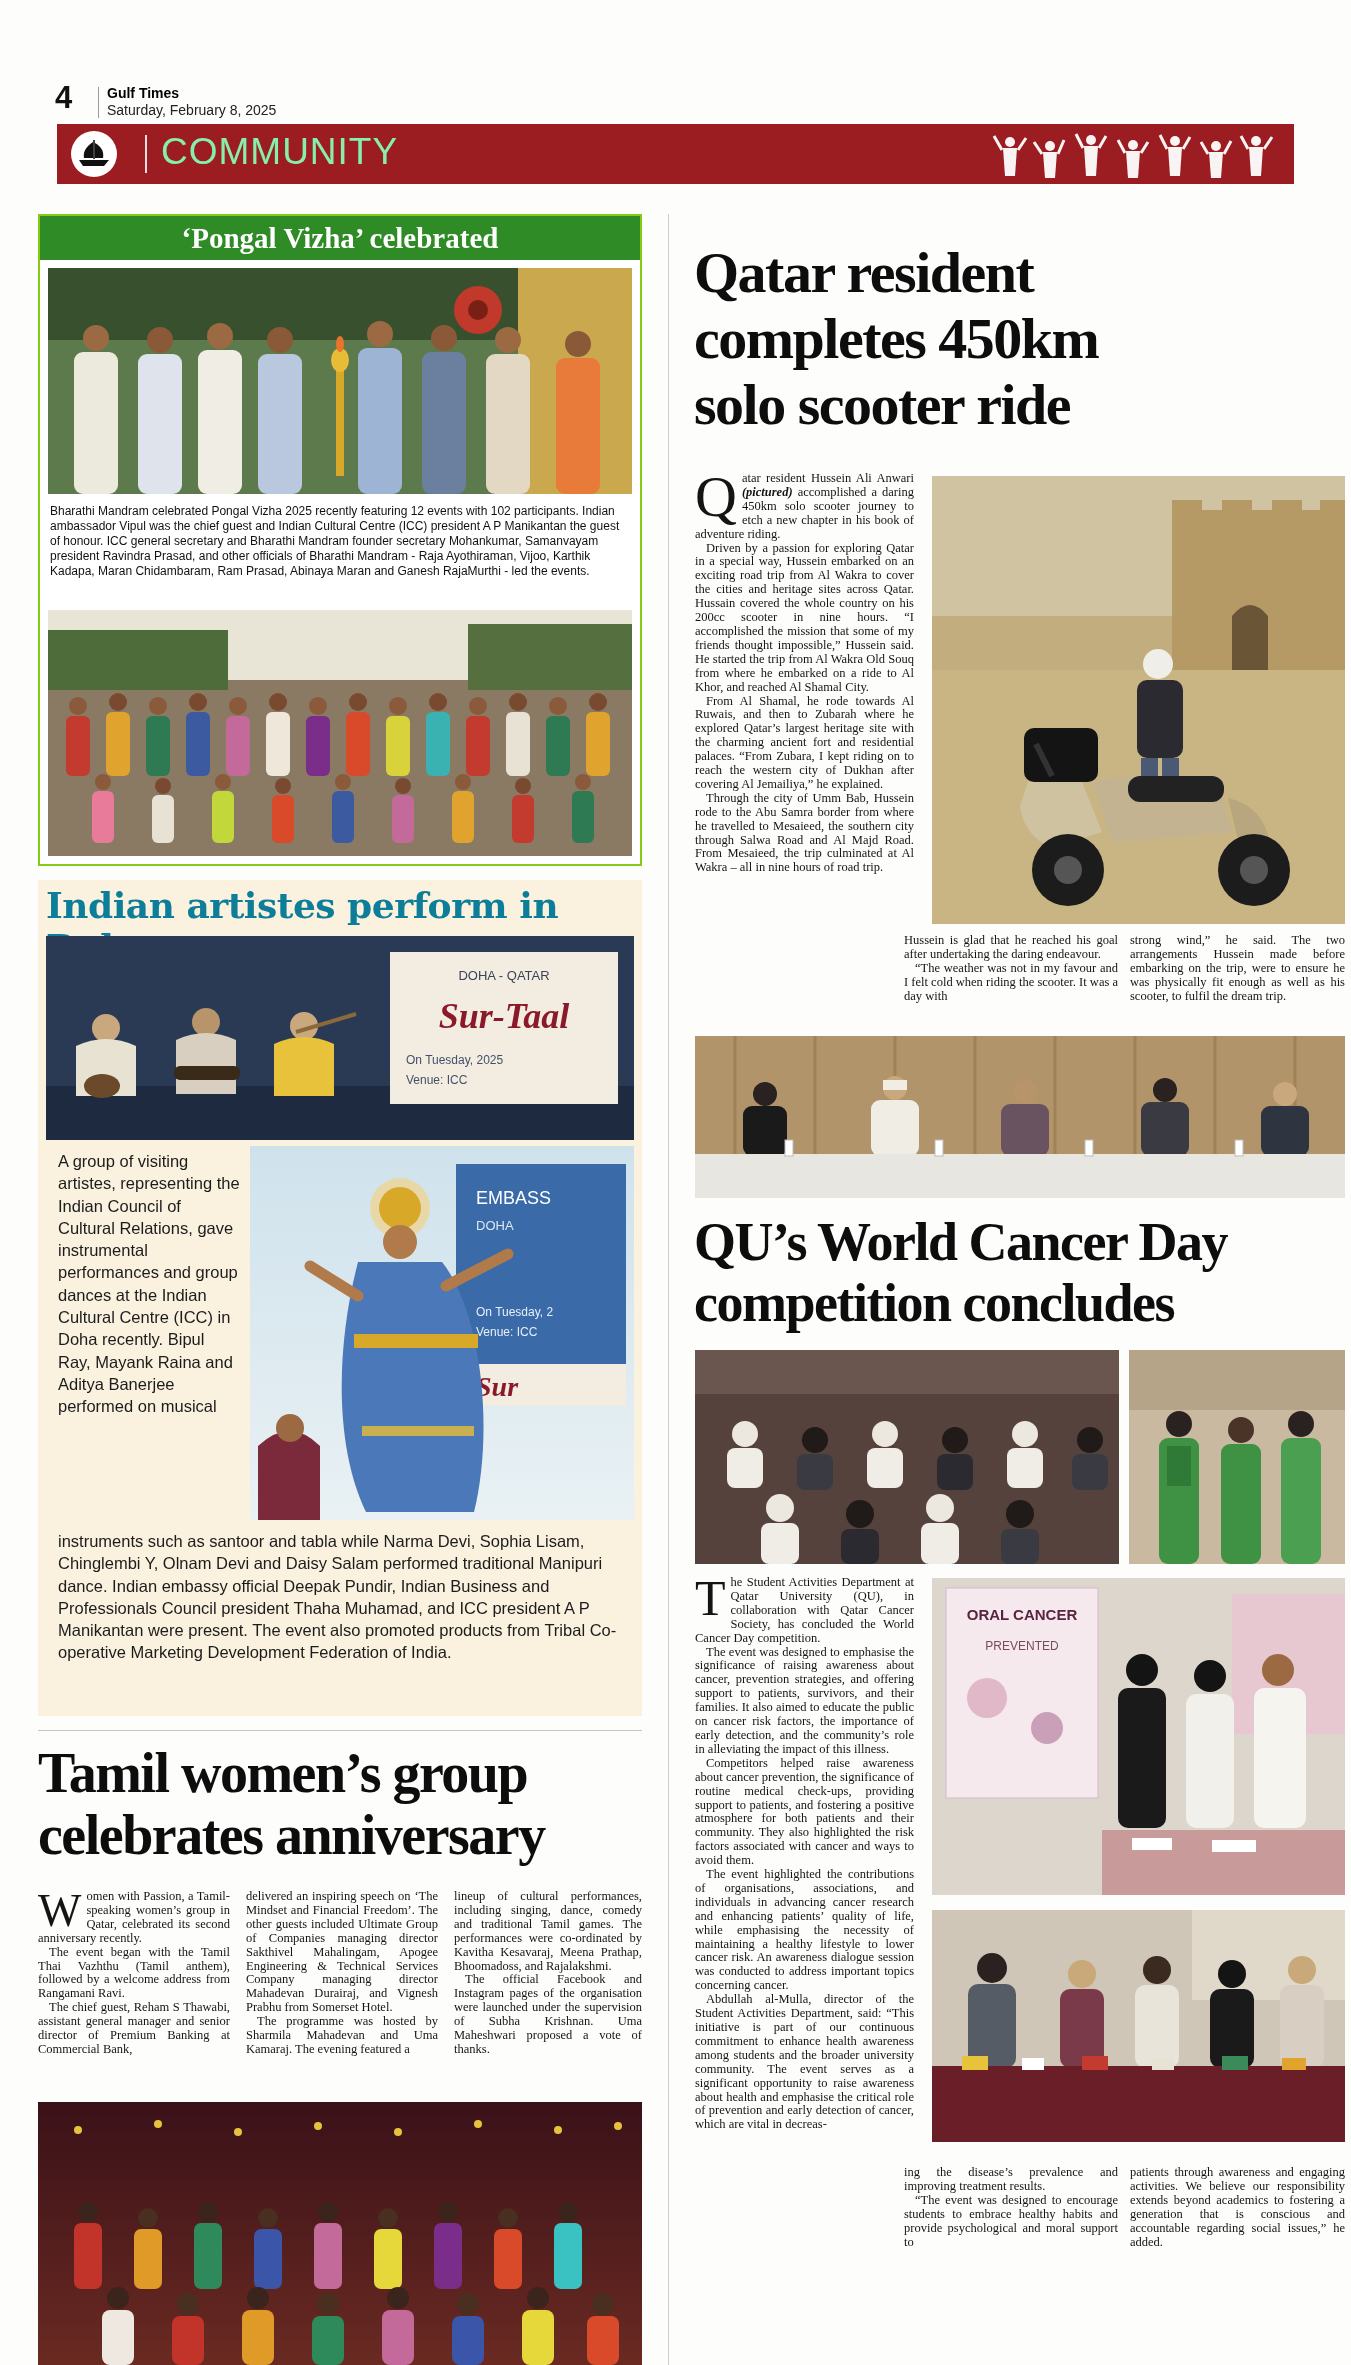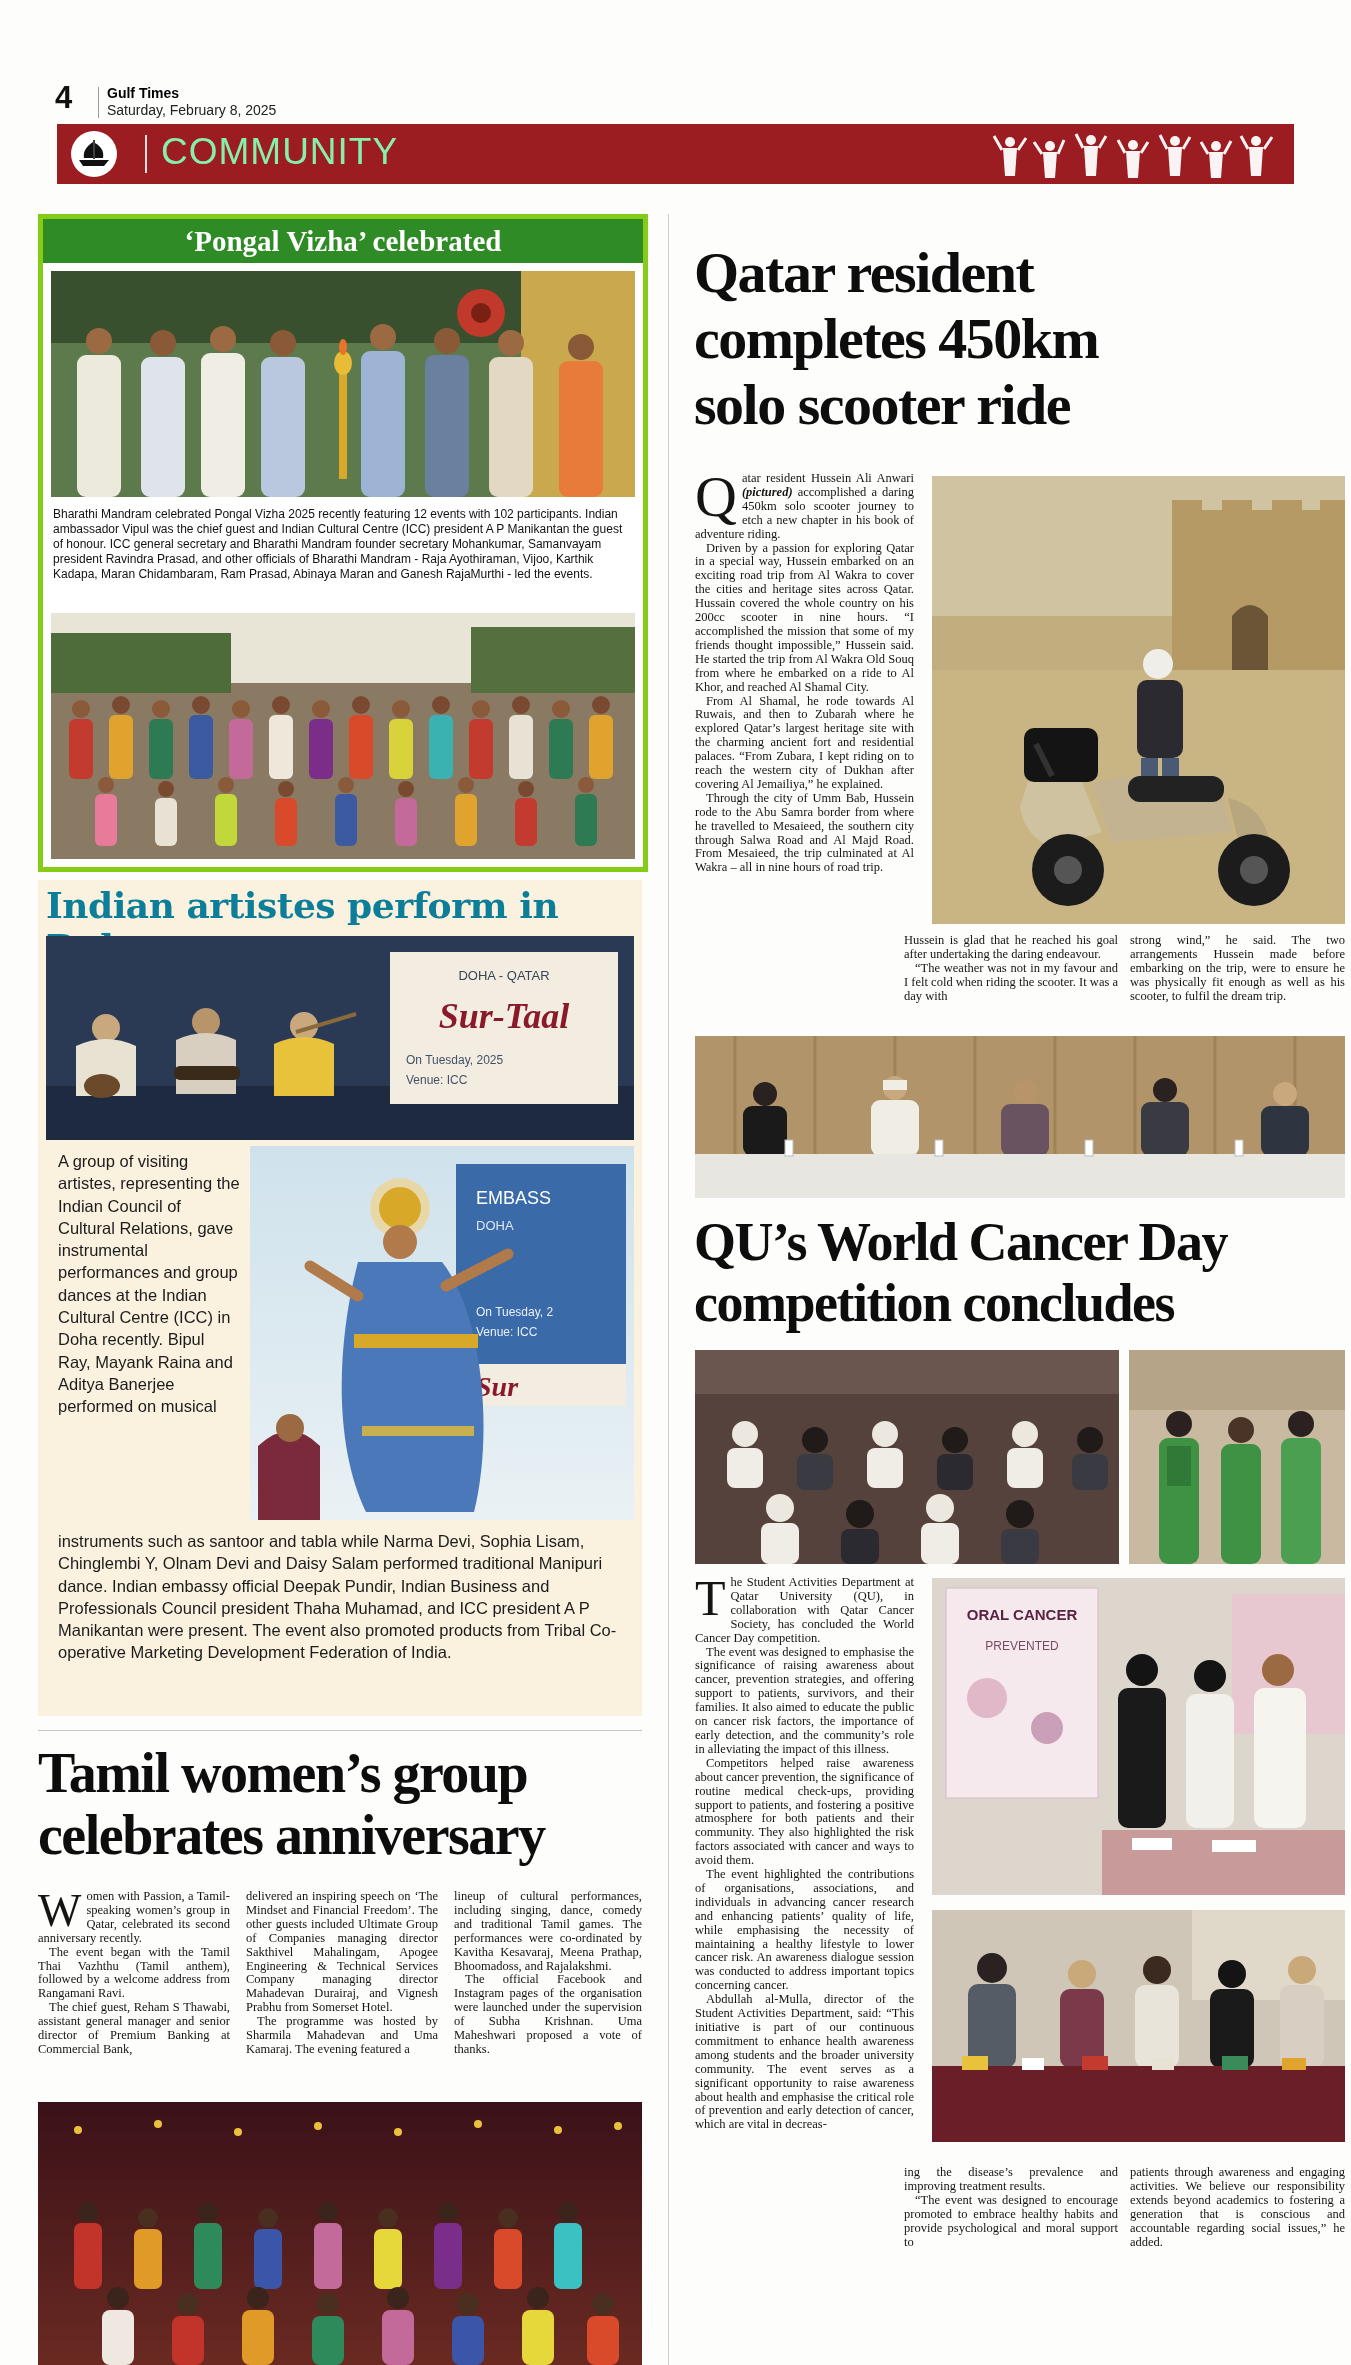--- a/index.html
+++ b/index.html
@@ -10,21 +10,21 @@
   .pagenum{font-family:"Liberation Sans",sans-serif;font-size:31px;font-weight:700;color:#111;}
   .paper{font-family:"Liberation Sans",sans-serif;font-size:14px;font-weight:700;color:#000000;}
   .pdate{font-family:"Liberation Sans",sans-serif;font-size:14px;color:#222;}
   .vrule{background:#9a9a9a;width:1px;}
   .banner{background:#9b1c21;}
   .logo-circle{position:absolute;left:14px;top:7px;width:46px;height:46px;border-radius:50%;background:#fff;}
   .banner-bar{position:absolute;left:88px;top:11px;width:2px;height:38px;background:rgba(255,255,255,.85);}
   .community{position:absolute;left:104px;top:7px;font-family:"Liberation Sans",sans-serif;
              font-size:37px;font-weight:400;letter-spacing:1px;color:#86efac;}
   
-  .pongal-box{border:5px solid #84cc16;background:#fff;}
+  .pongal-box{border:2px solid #84cc16;background:#fff;}
   .pongal-bar{position:absolute;left:0;top:0;right:0;height:44px;background:#2f8b25;
               text-align:center;color:#fff;font-weight:700;font-size:29px;line-height:44px;
               font-family:"Liberation Serif",serif;}
   .caption{font-family:"Liberation Sans",sans-serif;font-size:12px;line-height:15px;color:#111;}
   
   .cream{background:#faf2df;}
   .teal-head{font-family:"DejaVu Serif",serif;font-weight:700;font-size:36px;color:#0d7e99;letter-spacing:-0.5px;}
   .sans-body{font-family:"Liberation Sans",sans-serif;font-size:16.5px;line-height:22.3px;color:#1c1c1c;}
   
   .big-head{font-family:Liberation Serif, serif;font-weight:700;color:#0d0d0d;letter-spacing:-1.5px;}
@@ -500,19 +500,19 @@
           <rect x="150" y="146" width="26" height="14" fill="#c23b2e"></rect>
           <rect x="220" y="148" width="22" height="12" fill="#e8e2d4"></rect>
           <rect x="290" y="146" width="26" height="14" fill="#3b8a5a"></rect>
           <rect x="350" y="148" width="24" height="12" fill="#e0a32e"></rect>
         </g>
     </svg>
   </div>
 
   <div class="abs col" style="left:904px;top:2166px;width:214px;">
     <p>ing the disease’s prevalence and improving treatment results.</p>
-    <p class="ind">“The event was designed to encourage promoted to embrace healthy habits and provide psychological and moral support to</p>
+    <p class="ind">“The event was designed to encourage students to embrace healthy habits and provide psychological and moral support to</p>
   </div>
   <div class="abs col" style="left:1130px;top:2166px;width:215px;">
     <p>patients through awareness and engaging activities. We believe our responsibility extends beyond academics to fostering a generation that is conscious and accountable regarding social issues,” he added.</p>
   </div>
 
 </div>
 
 </body></html>

